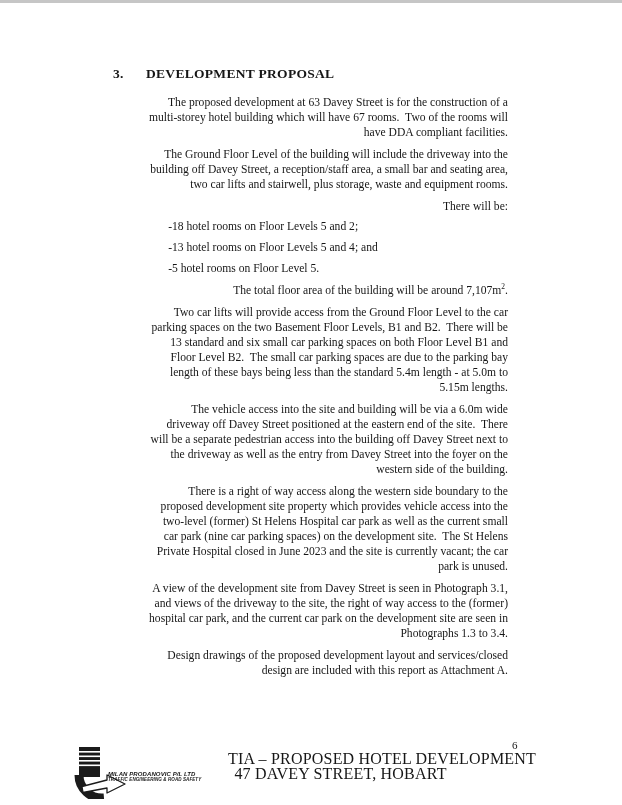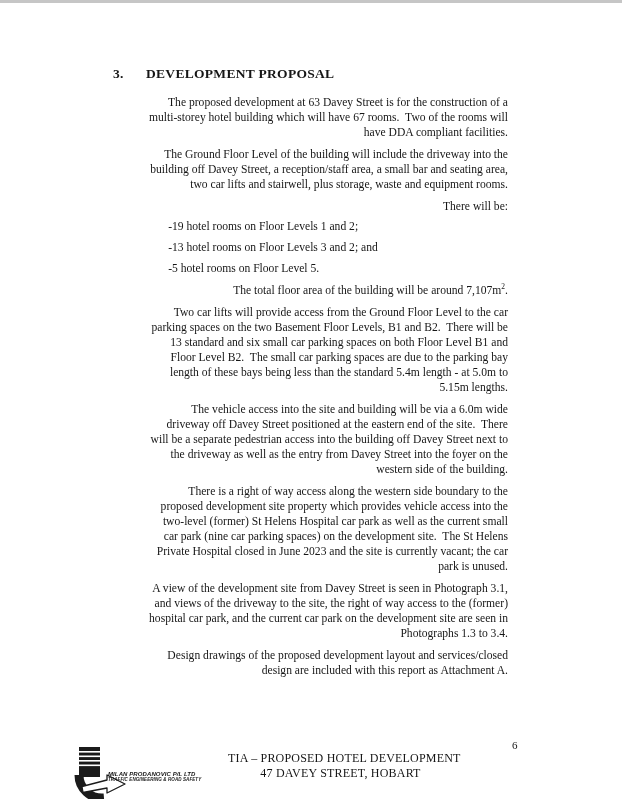--- a/index.html
+++ b/index.html
@@ -55,21 +55,21 @@
     font-family: "Liberation Sans", sans-serif;
     font-style: italic; font-weight: bold;
     white-space: nowrap;
   }
   .logo-line1 { font-size: 6px; letter-spacing: 0.1px; }
   .logo-line2 { font-size: 4.5px; letter-spacing: 0.1px; }
   .footer-center {
     position: absolute; left: 228px; top: 751px;
     width: 225px;
     text-align: center;
-    font-size: 12px; line-height: 15px;
+    font-size: 16px; line-height: 15px;
     letter-spacing: 0.2px;
     white-space: nowrap;
   }
   .page-number {
     position: absolute; left: 512px; top: 739px;
     font-size: 11px;
   }
 </style>
 </head>
 <body>
@@ -81,25 +81,25 @@
     <span class="h-num">3.</span><span class="h-title">DEVELOPMENT PROPOSAL</span>
   </div>
 
   <div class="content">
     <p>The proposed development at 63 Davey Street is for the construction of a multi-storey hotel building which will have 67 rooms.  Two of the rooms will have DDA compliant facilities.</p>
     <p>The Ground Floor Level of the building will include the driveway into the building off Davey Street, a reception/staff area, a small bar and seating area, two car lifts and stairwell, plus storage, waste and equipment rooms.</p>
     <p class="list-intro">There will be:</p>
 
     <div class="bullet">
       <span class="dash">-</span>
-      <span>19 hotel rooms on Floor Levels 1 and 2;</span>
+      <span>18 hotel rooms on Floor Levels 5 and 2;</span>
     </div>
     <div class="bullet">
       <span class="dash">-</span>
-      <span>13 hotel rooms on Floor Levels 3 and 2; and</span>
+      <span>13 hotel rooms on Floor Levels 5 and 4; and</span>
     </div>
     <div class="bullet last">
       <span class="dash">-</span>
       <span>5 hotel rooms on Floor Level 5.</span>
     </div>
 
     <p><span>The total floor area of the building will be around 7,107m</span><sup>2</sup><span>.</span></p>
 
     <p>Two car lifts will provide access from the Ground Floor Level to the car parking spaces on the two Basement Floor Levels, B1 and B2.  There will be 13 standard and six small car parking spaces on both Floor Level B1 and Floor Level B2.  The small car parking spaces are due to the parking bay length of these bays being less than the standard 5.4m length - at 5.0m to 5.15m lengths.</p>
     <p>The vehicle access into the site and building will be via a 6.0m wide driveway off Davey Street positioned at the eastern end of the site.  There will be a separate pedestrian access into the building off Davey Street next to the driveway as well as the entry from Davey Street into the foyer on the western side of the building.</p>

